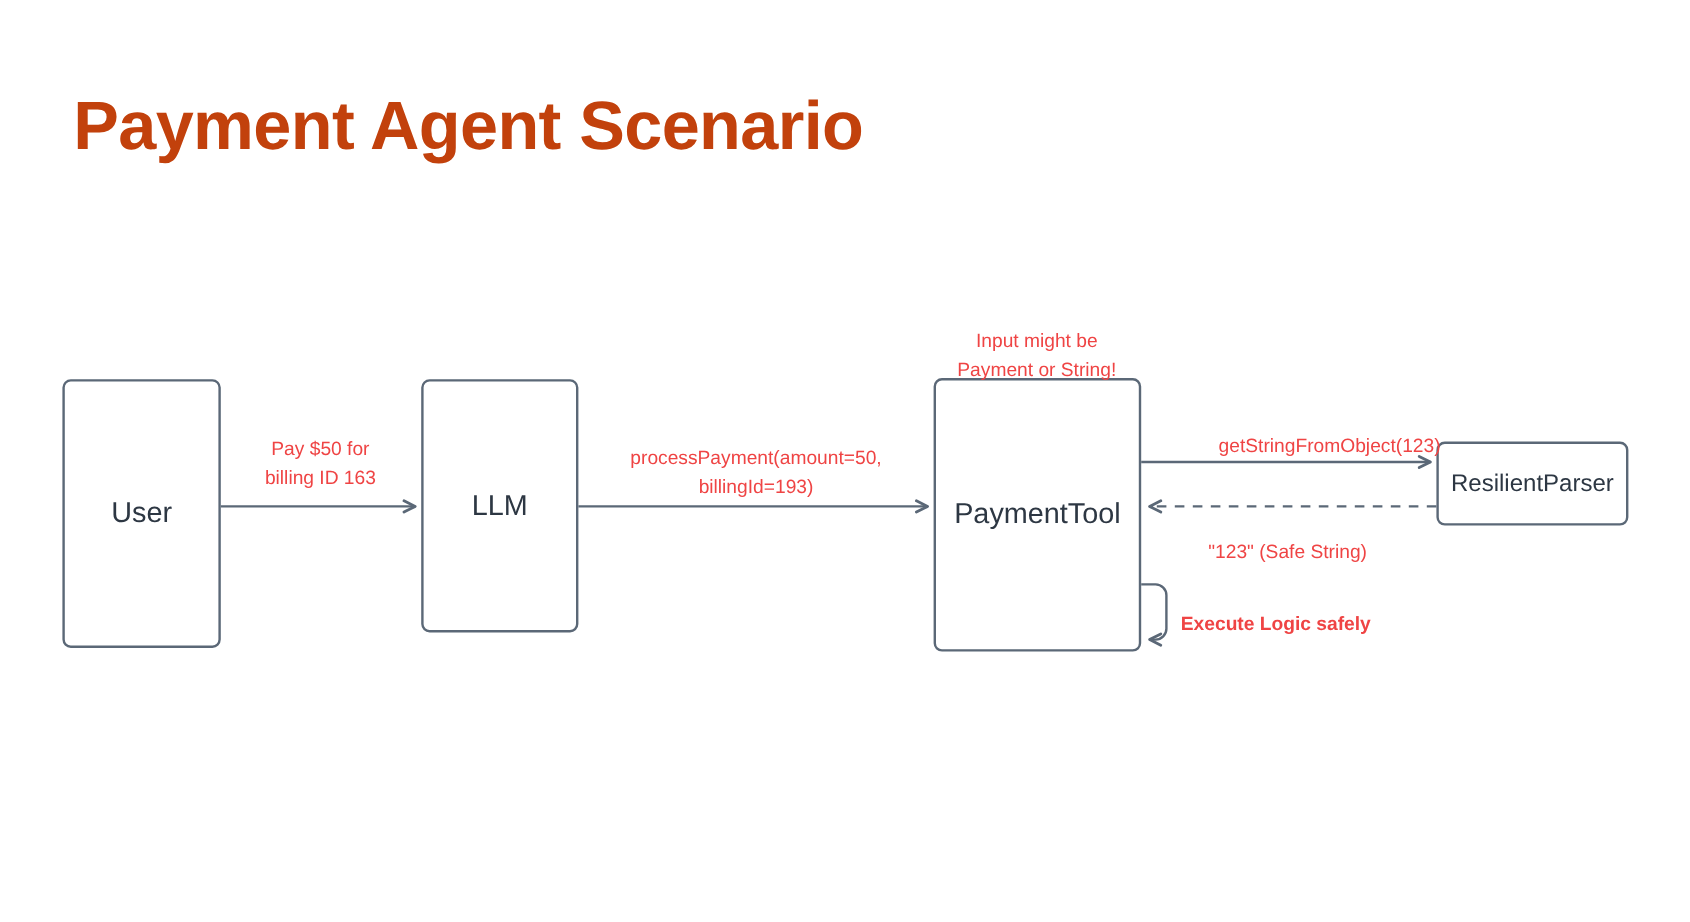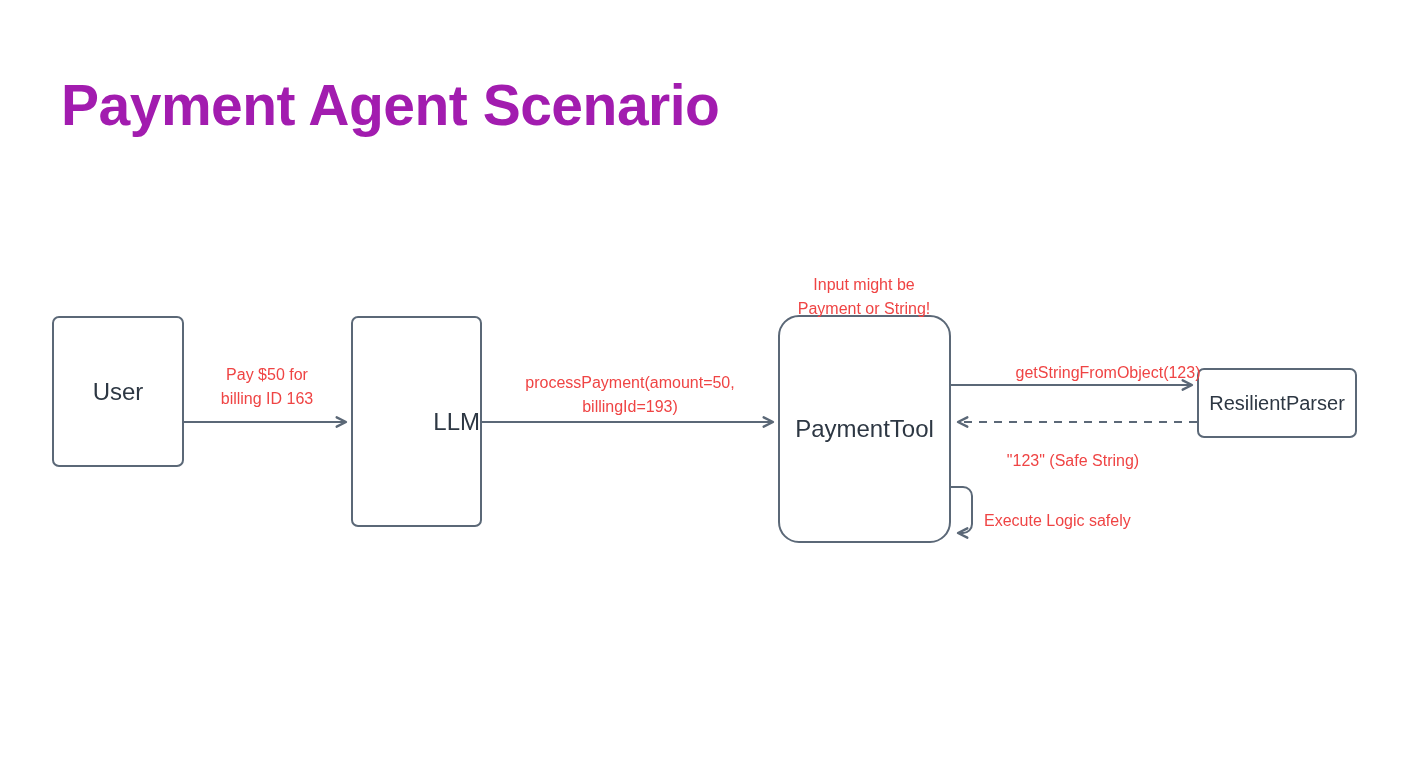--- a/index.html
+++ b/index.html
@@ -20,53 +20,53 @@
     background: #ffffff;
   }
   .page-title {
     position: absolute;
     left: 61px;
     top: 72px;
     margin: 0;
     font-size: 57px;
     font-weight: 600;
     letter-spacing: -0.5px;
-    color: #a21caf;
+    color: #c2410c;
     white-space: nowrap;
   }
   .node {
     position: absolute;
     box-sizing: border-box;
     border: 2px solid #5b6877;
     border-radius: 7px;
     background: #ffffff;
     display: flex;
     align-items: center;
     justify-content: center;
     color: #2d3743;
   }
-  #node-user            { left: 52px;   top: 316px; width: 132px; height: 151px; font-size: 24px; }
-  #node-llm             { left: 351px;  top: 316px; width: 131px; height: 211px; font-size: 24px; justify-content: flex-end; }
-  #node-payment-tool    { left: 778px;  top: 315px; width: 173px; height: 228px; font-size: 24px; border-radius: 21px; }
+  #node-user            { left: 52px;   top: 316px; width: 132px; height: 224px; font-size: 24px; }
+  #node-llm             { left: 351px;  top: 316px; width: 131px; height: 211px; font-size: 24px; }
+  #node-payment-tool    { left: 778px;  top: 315px; width: 173px; height: 228px; font-size: 24px; }
   #node-resilient-parser{ left: 1197px; top: 368px; width: 160px; height: 70px;  font-size: 20px; text-align: center; }
   .edge-label, .note-label {
     position: absolute;
     color: #ef4444;
     font-size: 16px;
     line-height: 24px;
     text-align: center;
     white-space: nowrap;
     margin-top: 12px;
   }
   .edge-label span, .note-label span { display: block; }
   #label-user-llm        { left: 187px; top: 351px; width: 160px; }
   #label-llm-payment     { left: 480px; top: 359px; width: 300px; }
   #label-payment-parser  { left: 988px; top: 349px; width: 240px; }
   #label-parser-payment  { left: 953px; top: 437px; width: 240px; }
-  #label-self-loop       { left: 984px; top: 497px; text-align: right; }
+  #label-self-loop       { left: 984px; top: 497px; text-align: right; font-weight: bold; }
   #note-payment-tool     { left: 764px; top: 261px; width: 200px; }
   svg.wires {
     position: absolute;
     inset: 0;
     pointer-events: none;
   }
 </style>
 </head>
 <body>
 

